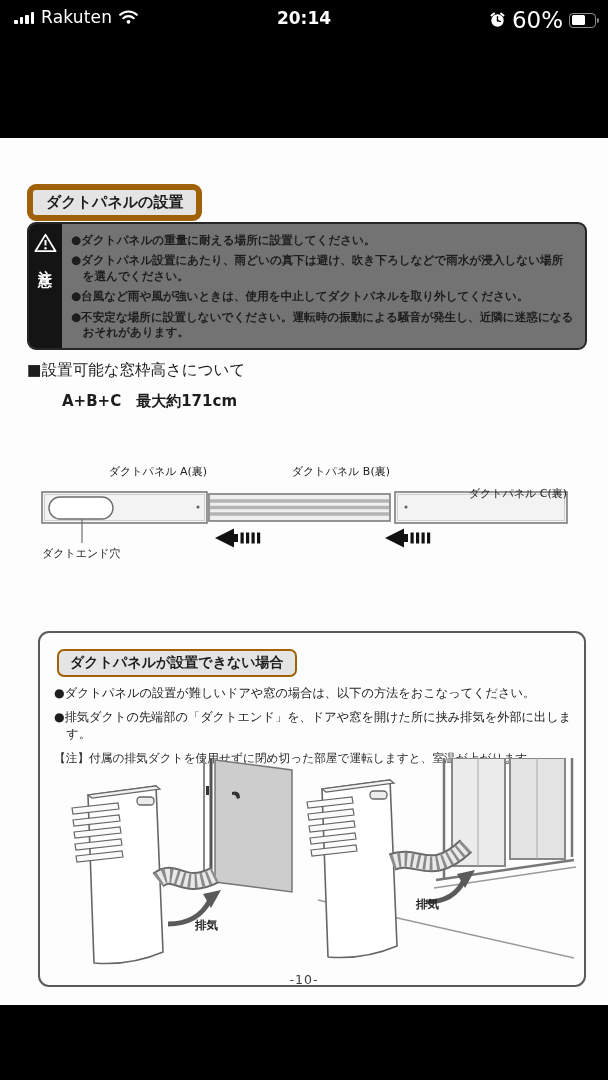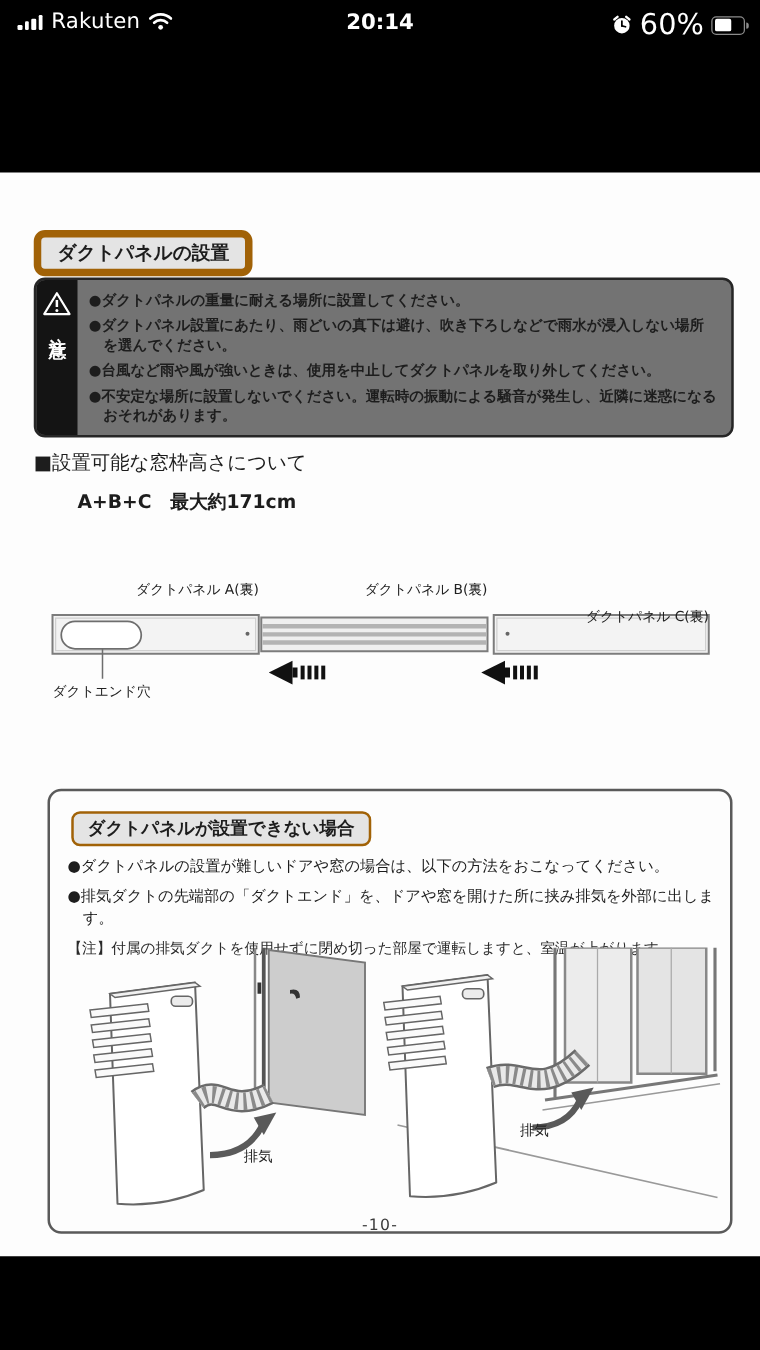--- a/index.html
+++ b/index.html
@@ -40,21 +40,21 @@
   
   .bigbox{position:absolute;top:455px;left:38px;width:544px;height:352px;border:2px solid #5a5a5a;
           border-radius:11px;background:#fdfdfd;margin-top:38px;}
   .t-sub{top:16px;left:17px;font-size:14px;border-radius:7px;border-width:2px;padding:3px 11px;}
   .bigbox-text{position:absolute;top:52px;left:14px;right:6px;}
   .bb-bullet{margin:0 0 6px 0;font-size:12.2px;font-weight:400;line-height:1.45;padding-left:1em;text-indent:-1em;}
   .bb-note{margin:0;font-size:11.7px;font-weight:400;line-height:1.5;color:#2a2a2a;}
   .illus{position:absolute;top:125px;}
   .illus-door{left:12px;width:255px;height:218px;}
   .illus-window{left:266px;width:272px;height:218px;}
-  .exh-label{position:absolute;font-size:11.5px;font-weight:400;color:#222;}
+  .exh-label{position:absolute;font-size:11.5px;font-weight:700;color:#222;}
   .exh-door{left:143px;top:160px;}
   .exh-window{left:110px;top:139px;}
   .page-num{position:absolute;top:834px;left:0;right:0;text-align:center;font-size:12.5px;color:#3d3d3d;letter-spacing:1px;}
 </style>
 </head>
 <body>
 
 <div class="screen">
 
   <div class="status-bar">

